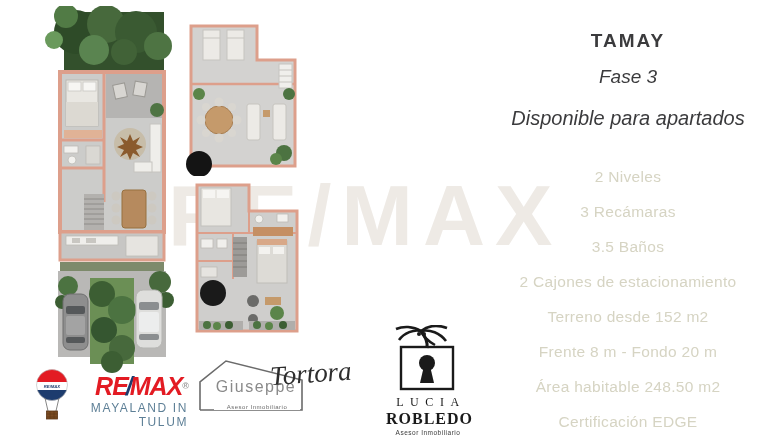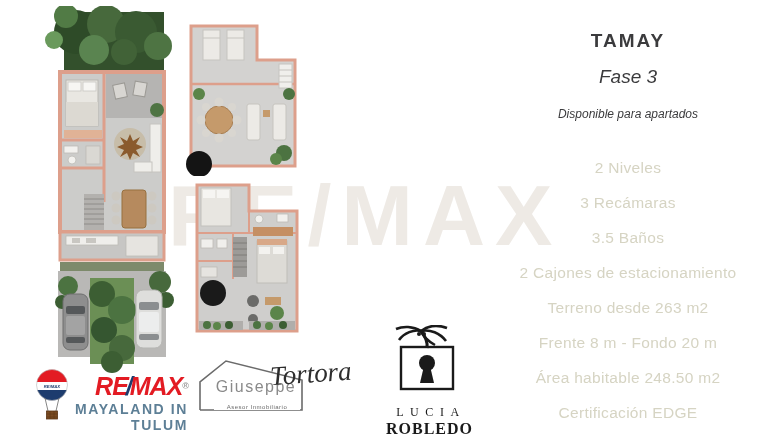--- a/index.html
+++ b/index.html
@@ -19,40 +19,40 @@
   #ground-plan{left:27px;top:6px;width:152px;height:372px;}
   #roof-plan{left:181px;top:20px;width:122px;height:156px;}
   #upper-plan{left:189px;top:181px;width:116px;height:162px;}
   
   .info{
     position:absolute;left:490px;top:30px;width:276px;z-index:2;
     text-align:center;color:#3b3b3d;
   }
   .info .title{font-size:19px;font-weight:bold;letter-spacing:2px;margin:0 0 14px 0;}
   .info .phase{font-size:19px;font-style:italic;margin:0 0 19px 0;}
-  .info .availability{font-size:12px;font-style:italic;margin:0 0 0 0;text-align:center;}
+  .info .availability{font-size:20px;font-style:italic;margin:0 0 0 0;text-align:center;}
   .features{margin-top:29px;}
   .feature{
     font-size:15.5px;line-height:35px;color:#d6d4c3;letter-spacing:.3px;
   }
   
   .remax{
     position:absolute;left:32px;top:366px;width:156px;height:64px;z-index:2;
     display:flex;align-items:flex-start;
   }
   .remax .balloon{width:40px;height:56px;flex:none;margin-top:2px;}
   .remax .txt{margin-left:2px;margin-top:8px;text-align:right;}
   .remax .brandline{
     font-size:25px;font-weight:bold;font-style:italic;line-height:25px;
     color:#e31b23;letter-spacing:-1px;white-space:nowrap;
   }
   .remax .slash{color:#1d3c6e;font-weight:bold;margin:0 -2px;}
   .remax .reg{font-size:9px;color:#9a9a9a;vertical-align:top;font-style:normal;}
   .remax .sub{
-    font-size:14px;font-weight:bold;letter-spacing:1.6px;color:#5d7f96;margin-top:2px;
+    font-size:12px;font-weight:normal;letter-spacing:1.6px;color:#5d7f96;margin-top:2px;
   }
   
   .giuseppe{position:absolute;left:192px;top:352px;width:170px;height:76px;z-index:2;}
   .giuseppe svg.house{position:absolute;left:0;top:0;width:120px;height:70px;}
   .giuseppe .first{
     position:absolute;left:16px;top:26px;width:96px;text-align:center;
     font-size:16px;letter-spacing:1.5px;color:#8a8a8a;
   }
   .giuseppe .last{
     position:absolute;left:78px;top:6px;width:92px;
@@ -61,21 +61,21 @@
   }
   .giuseppe .gsub{
     position:absolute;left:22px;top:52px;width:86px;text-align:center;
     font-size:6px;letter-spacing:.5px;color:#6b6b6b;background:#ffffff;
   }
   
   .lucia{position:absolute;left:386px;top:325px;width:84px;height:102px;z-index:2;text-align:center;}
   .lucia svg.mark{display:block;margin:0 auto;width:76px;height:66px;}
   .lucia .lfirst{
     font-family:"Liberation Serif",serif;font-size:12px;letter-spacing:.55em;
-    color:#1a1a1a;margin:14px 0 0 6px;
+    color:#1a1a1a;margin:4px 0 0 6px;
   }
   .lucia .llast{
     font-family:"Liberation Serif",serif;font-size:16px;font-weight:bold;
     letter-spacing:1px;color:#1a1a1a;margin-top:0px;
   }
   .lucia .lsub{font-size:6.5px;letter-spacing:.5px;color:#3a3a3a;margin-top:1px;}
 </style>
 </head>
 <body>
 
@@ -277,21 +277,21 @@
 
   <div class="info">
     <div class="title">TAMAY</div>
     <div class="phase">Fase 3</div>
     <div class="availability">Disponible para apartados</div>
     <div class="features">
       <div class="feature">2 Niveles</div>
       <div class="feature">3 Recámaras</div>
       <div class="feature">3.5 Baños</div>
       <div class="feature">2 Cajones de estacionamiento</div>
-      <div class="feature">Terreno desde 263 m2</div>
+      <div class="feature">Terreno desde 152 m2</div>
       <div class="feature">Frente 8 m - Fondo 20 m</div>
       <div class="feature">Área habitable 248.50 m2</div>
       <div class="feature">Certificación EDGE</div>
     </div>
   </div>
 
   <div class="remax">
     <svg class="balloon" viewBox="0 0 40 56">
       <defs>
           <clipPath id="bclip">

